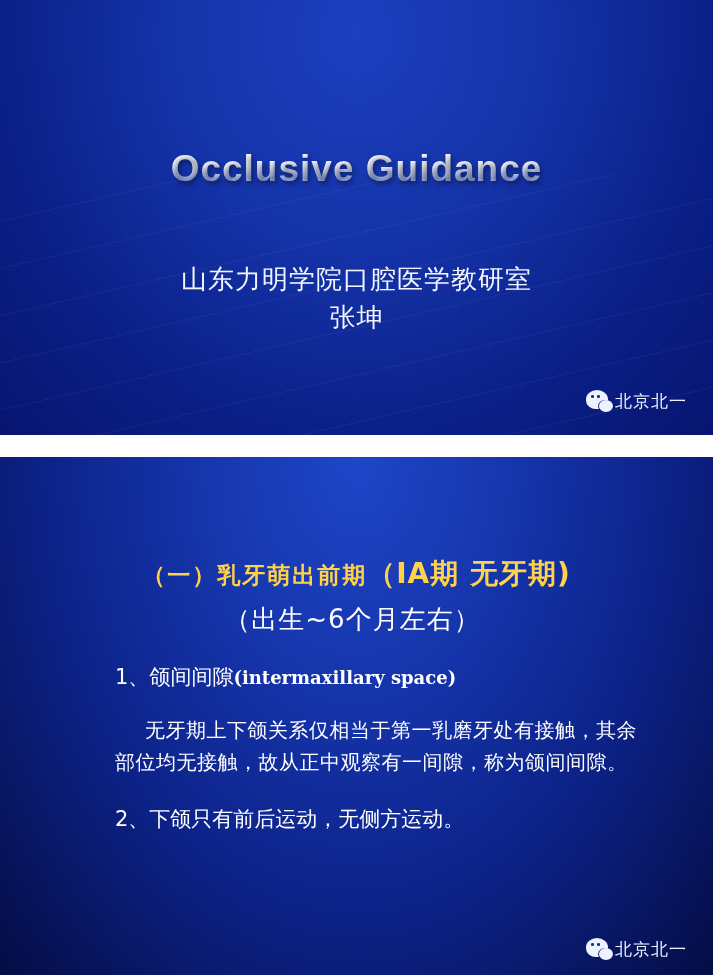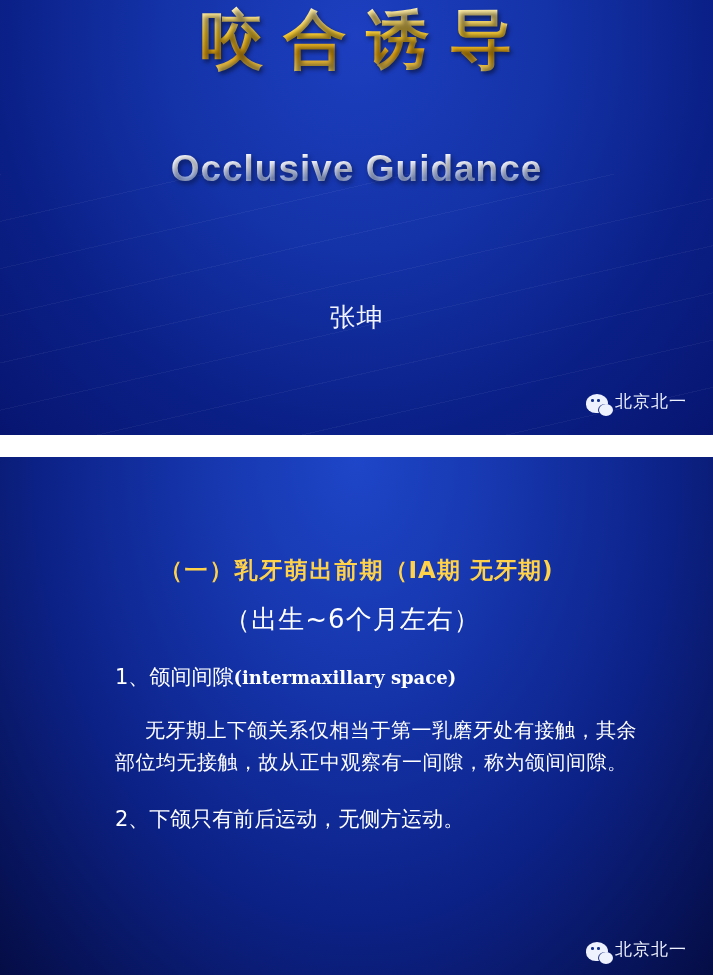--- a/index.html
+++ b/index.html
@@ -115,21 +115,21 @@
     font-family: "DejaVu Sans", "Liberation Sans", sans-serif;
     color: #ffd24a;
     z-index: 3;
   }
   .s2-heading .h-main {
     font-size: 23px;
     font-weight: bold;
     letter-spacing: 2px;
   }
   .s2-heading .h-sub {
-    font-size: 23px;
+    font-size: 28px;
     font-weight: bold;
     letter-spacing: 1px;
   }
   .s2-subheading {
     position: absolute;
     top: 145px;
     left: 0; right: 8px;
     text-align: center;
     font-family: "DejaVu Sans", "Liberation Sans", sans-serif;
     font-size: 26px;
@@ -167,21 +167,21 @@
     font-size: 21px;
     line-height: 1.5;
     margin-top: 26px;
   }
 
   
   .watermark {
     position: absolute;
     right: 26px;
     display: flex;
-    align-items: flex-end;
+    align-items: flex-start;
     gap: 7px;
     z-index: 5;
   }
   .wm-1 { bottom: 22px; }
   .wm-2 { bottom: 14px; }
   .wm-icon {
     width: 22px;
     height: 19px;
     border-radius: 50% 50% 45% 45%;
     background: #eef2ff;
@@ -215,22 +215,22 @@
     color: #eef2ff;
     letter-spacing: 1px;
   }
 </style>
 </head>
 <body>
 
 <div class="deck">
 
   <section class="slide-one">
-    <div class="s1-title-cn">咬合诱导</div>
     <div class="s1-title-en">Occlusive Guidance</div>
+    <div class="s1-org">山东力明学院口腔医学教研室</div>
     <div class="s1-author">张坤</div>
 
     <div class="watermark wm-1">
       <span class="wm-icon">
           <i class="d1"></i>
           <i class="d2"></i>
         </span>
       <span class="wm-text">北京北一</span>
     </div>
   </section>

